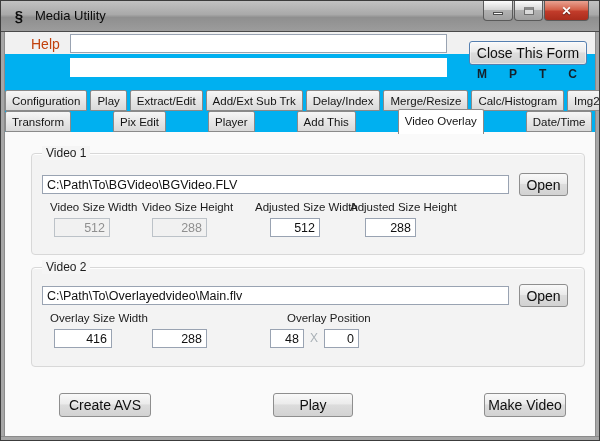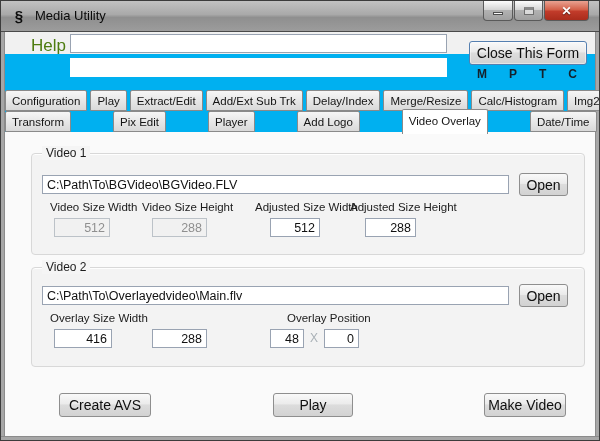--- a/index.html
+++ b/index.html
@@ -37,21 +37,21 @@
   .glyph-max { width:10px; height:8px; border:1px solid #6f6f6f; border-top:3px solid #8a8a8a;
     background:rgba(255,255,255,.55); }
   
   .frame { position:absolute; background:#a6a6a6; z-index:5; }
   .frame.left  { left:0; top:31px; bottom:0; width:4px; border-right:1px solid #8b8b8b; }
   .frame.right { right:0; top:31px; bottom:0; width:4px; border-left:1px solid #8b8b8b; }
   .frame.bottom{ left:0; right:0; bottom:0; height:4px; border-top:1px solid #8b8b8b; }
   
   .help-row { position:absolute; left:4px; right:4px; top:31px; height:22px; background:#f1f1f1; }
   .cyan-band { position:absolute; left:4px; right:4px; top:53px; height:78px; background:#00B0F0; }
-  .help-label { position:absolute; left:30px; top:35px; font-size:17px; color:#4d7c0f; z-index:6; }
+  .help-label { position:absolute; left:30px; top:35px; font-size:14px; color:#c2410c; z-index:6; }
   .txt {
     position:absolute; height:19px; background:#fff; border:1px solid #99a3b2;
     font-family:"Liberation Sans", sans-serif; font-size:12.5px; color:#101010;
     padding:0 4px; outline:none;
   }
   .txt.noborder { border:none; }
   .txt.center { text-align:right; }
   .txt.disabled { background:#f1f1f1; border:1px solid #bcc2c8; color:#8f8f8f; }
   .input-top { left:69px; top:33px; width:377px; z-index:6; }
   .input-bottom { left:69px; top:57px; width:377px; z-index:6; }
@@ -141,21 +141,21 @@
     <div class="tab">Add/Ext Sub Trk</div>
     <div class="tab">Delay/Index</div>
     <div class="tab">Merge/Resize</div>
     <div class="tab">Calc/Histogram</div>
     <div class="tab">Img2Vid Extrct</div>
   </div>
   <div class="tabrow r2">
     <div class="tab">Transform</div>
     <div class="tab">Pix Edit</div>
     <div class="tab">Player</div>
-    <div class="tab">Add Logo</div>
+    <div class="tab">Add This</div>
     <div class="tab selected">Video Overlay</div>
     <div class="tab">Date/Time</div>
     <div class="tab">32 bit Date</div>
   </div>
 
   <div class="content"></div>
 
   <div class="grp" style="top:152px;">
     <div class="grp-label">Video 1</div>
     <input class="txt" style="left: 10px; top: 21px; width: 467px;" value="C:\Path\To\BGVideo\BGVideo.FLV">

